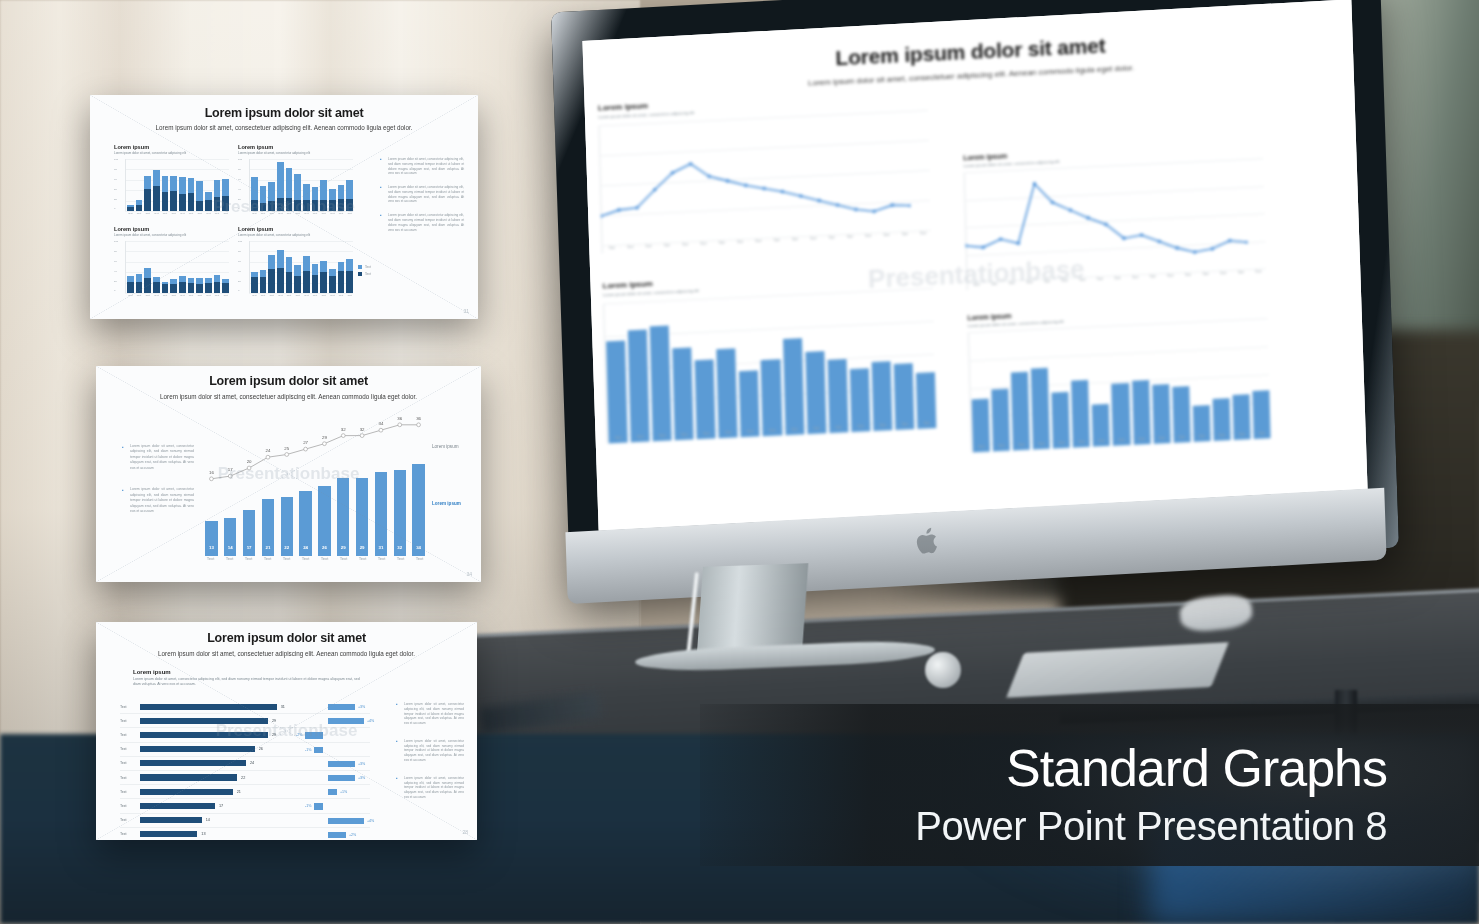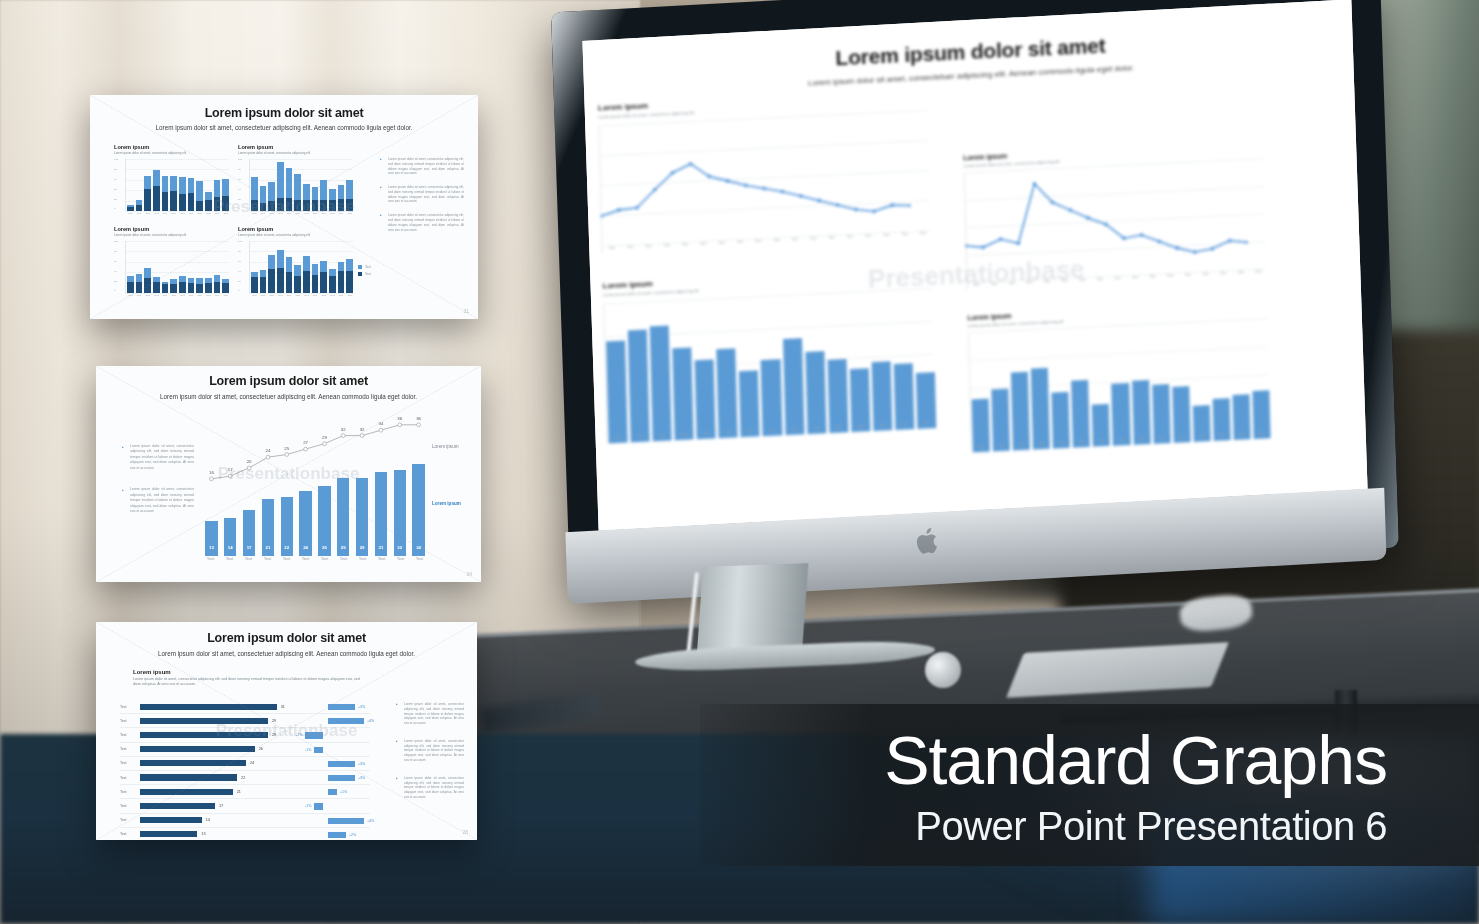--- a/index.html
+++ b/index.html
@@ -212,21 +212,21 @@
   .legend div { display:flex; align-items:center; gap:3px; color:#8a949b; }
   .sw { width:4px; height:4px; display:inline-block; }
 
   
   .title-band {
     position:absolute; right:0; bottom:58px; width:779px; height:162px;
     background:linear-gradient(90deg, rgba(22,25,27,0.12) 0%, rgba(22,25,27,0.80) 22%, rgba(26,29,31,0.88) 100%);
   }
   .big-title {
     position:absolute; right:92px; bottom:130px;
-    color:#fff; font-size:68px; font-weight:400; letter-spacing:-1px; line-height:1;
+    color:#fff; font-size:52px; font-weight:400; letter-spacing:-1px; line-height:1;
     font-family:"Liberation Sans", sans-serif;
   }
   .sub-title {
     position:absolute; right:92px; bottom:78px;
     color:#f2f5f7; font-size:40px; font-weight:300; letter-spacing:-0.5px; line-height:1;
   }
 </style>
 </head>
 <body>
 
@@ -1121,13 +1121,13 @@
     <li style="margin-top:13px;">Lorem ipsum dolor sit amet, consectetur adipiscing elit, sed diam nonumy eirmod tempor invidunt ut labore et dolore magna aliquyam erat, sed diam voluptua. At vero eos et accusam</li>
     <li style="margin-top:13px;">Lorem ipsum dolor sit amet, consectetur adipiscing elit, sed diam nonumy eirmod tempor invidunt ut labore et dolore magna aliquyam erat, sed diam voluptua. At vero eos et accusam</li>
   </ul>
 
   <div class="wm" style="font-size:17px;">Presentationbase</div>
   <div class="pagenum">28</div>
 </div>
 
 <div class="title-band"></div>
 <div class="big-title">Standard Graphs</div>
-<div class="sub-title">Power Point Presentation 6</div>
+<div class="sub-title">Power Point Presentation 8</div>
 
 </body></html>

